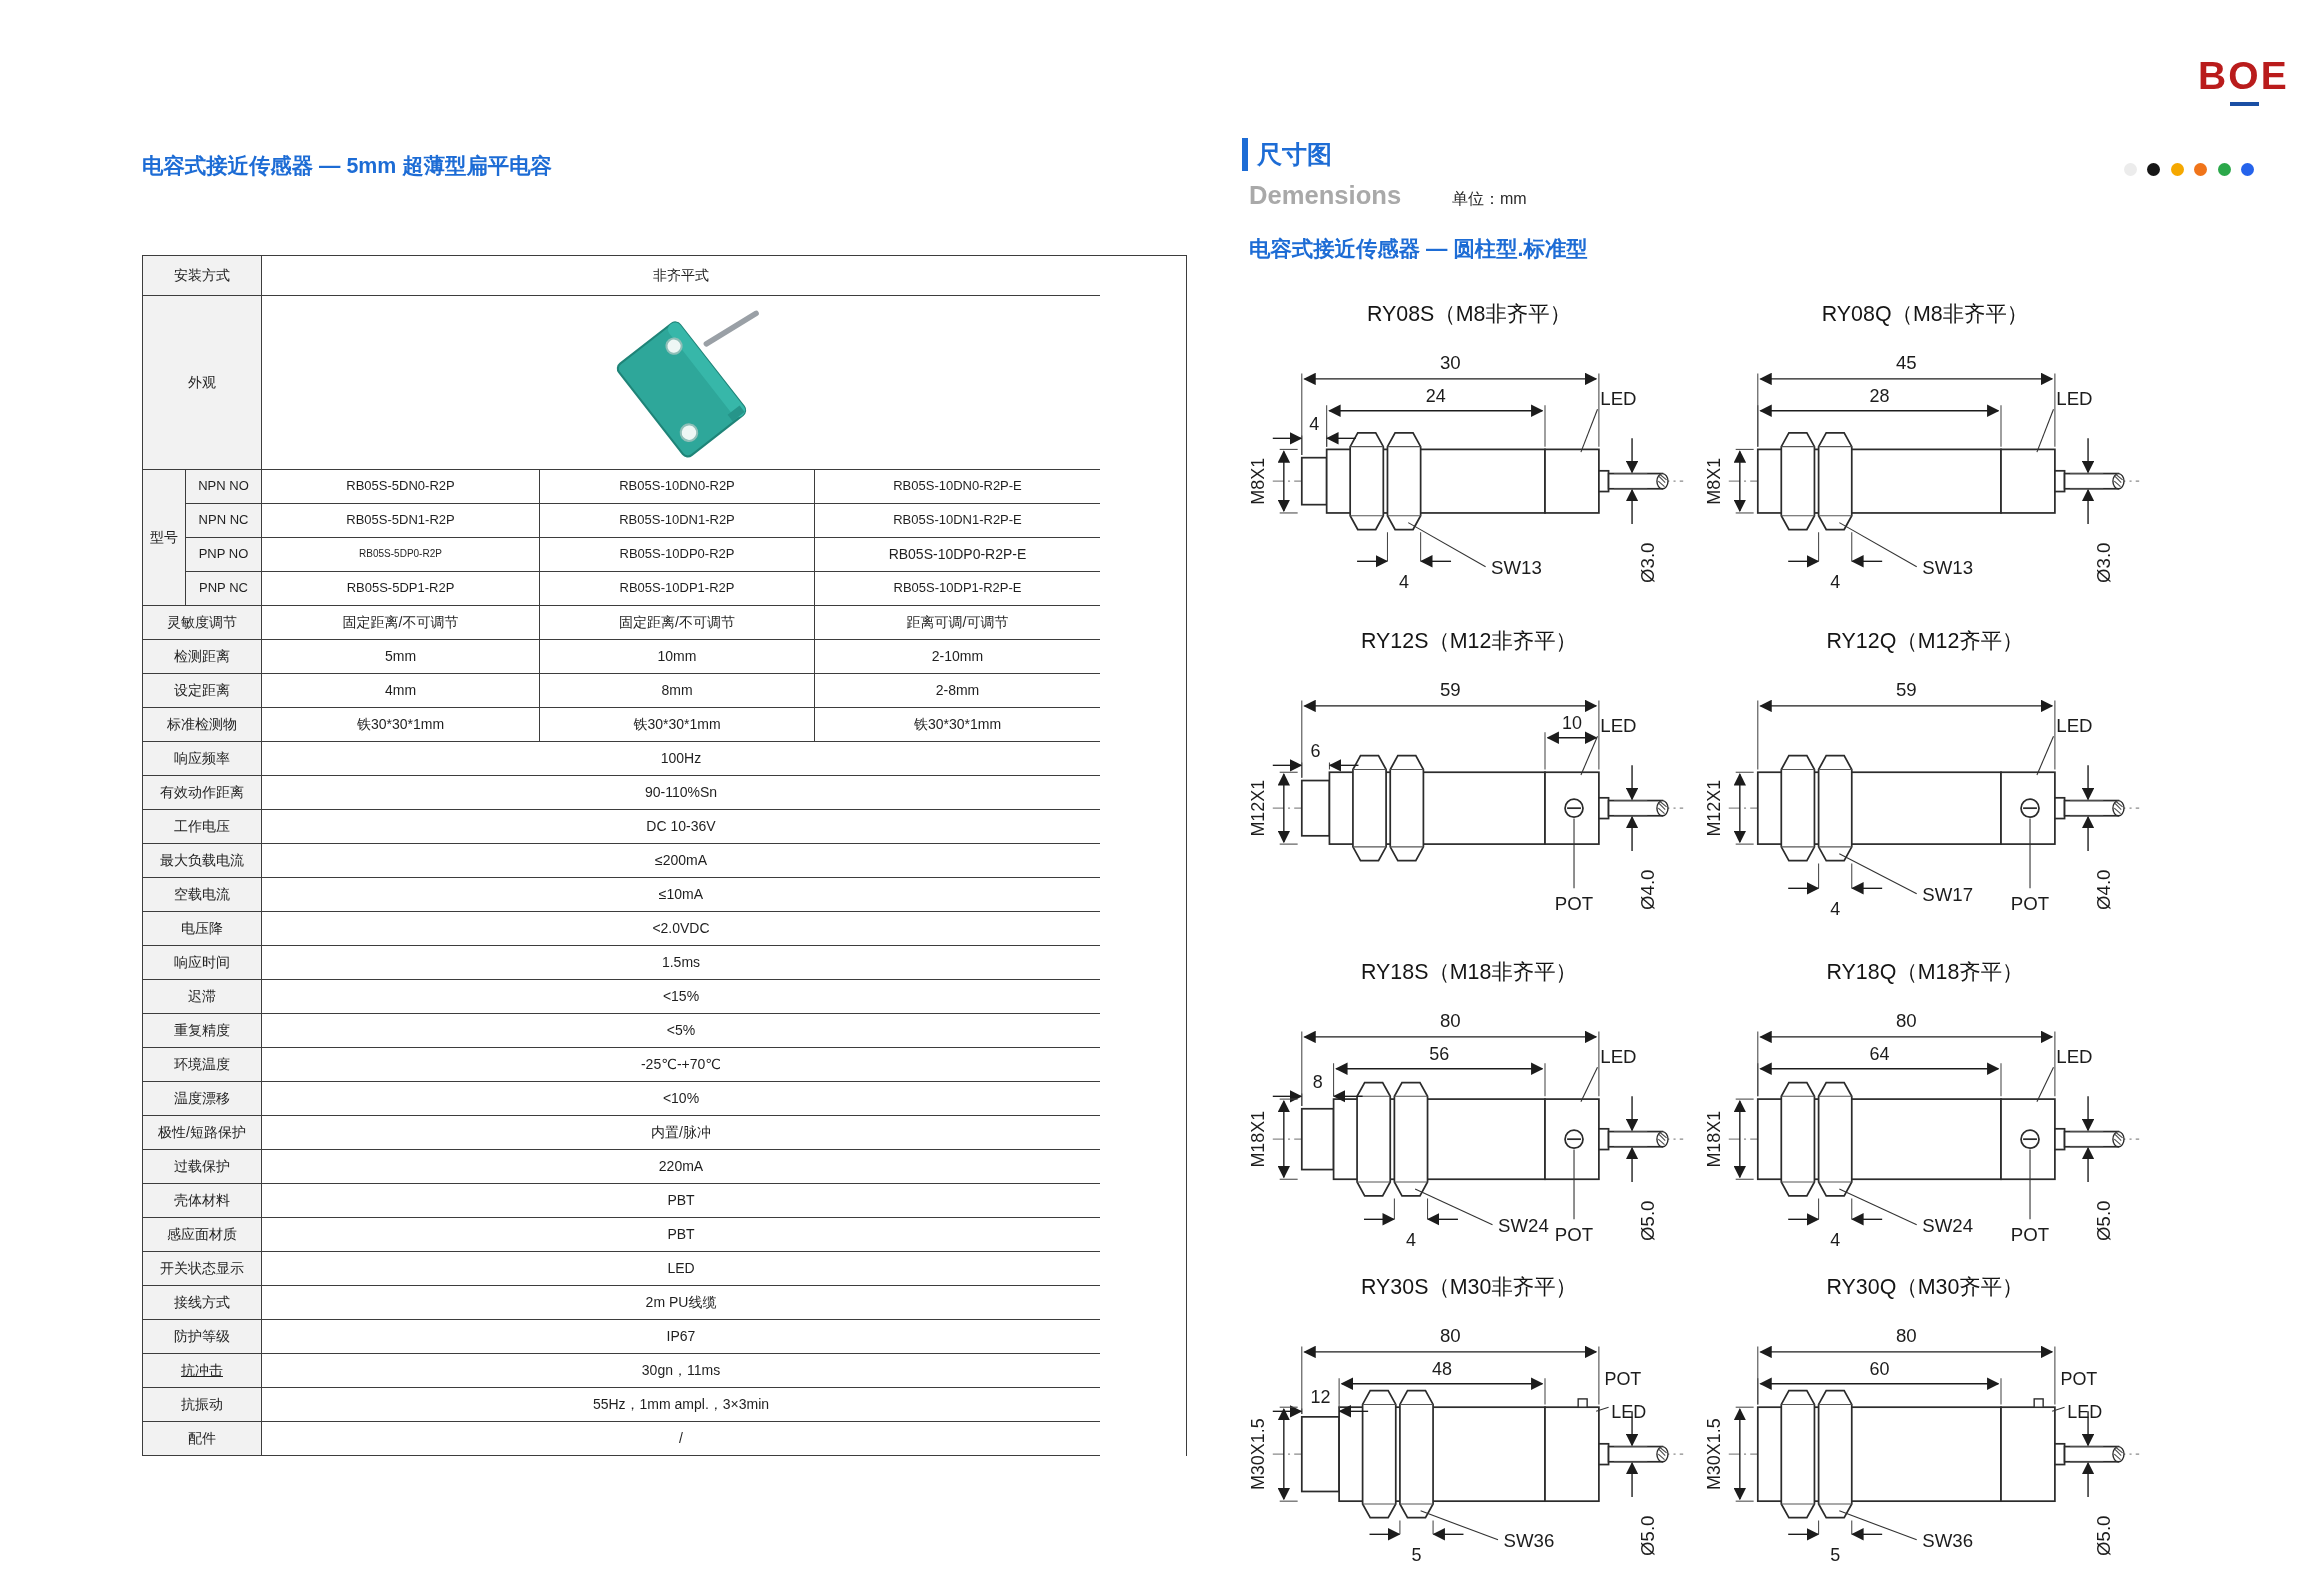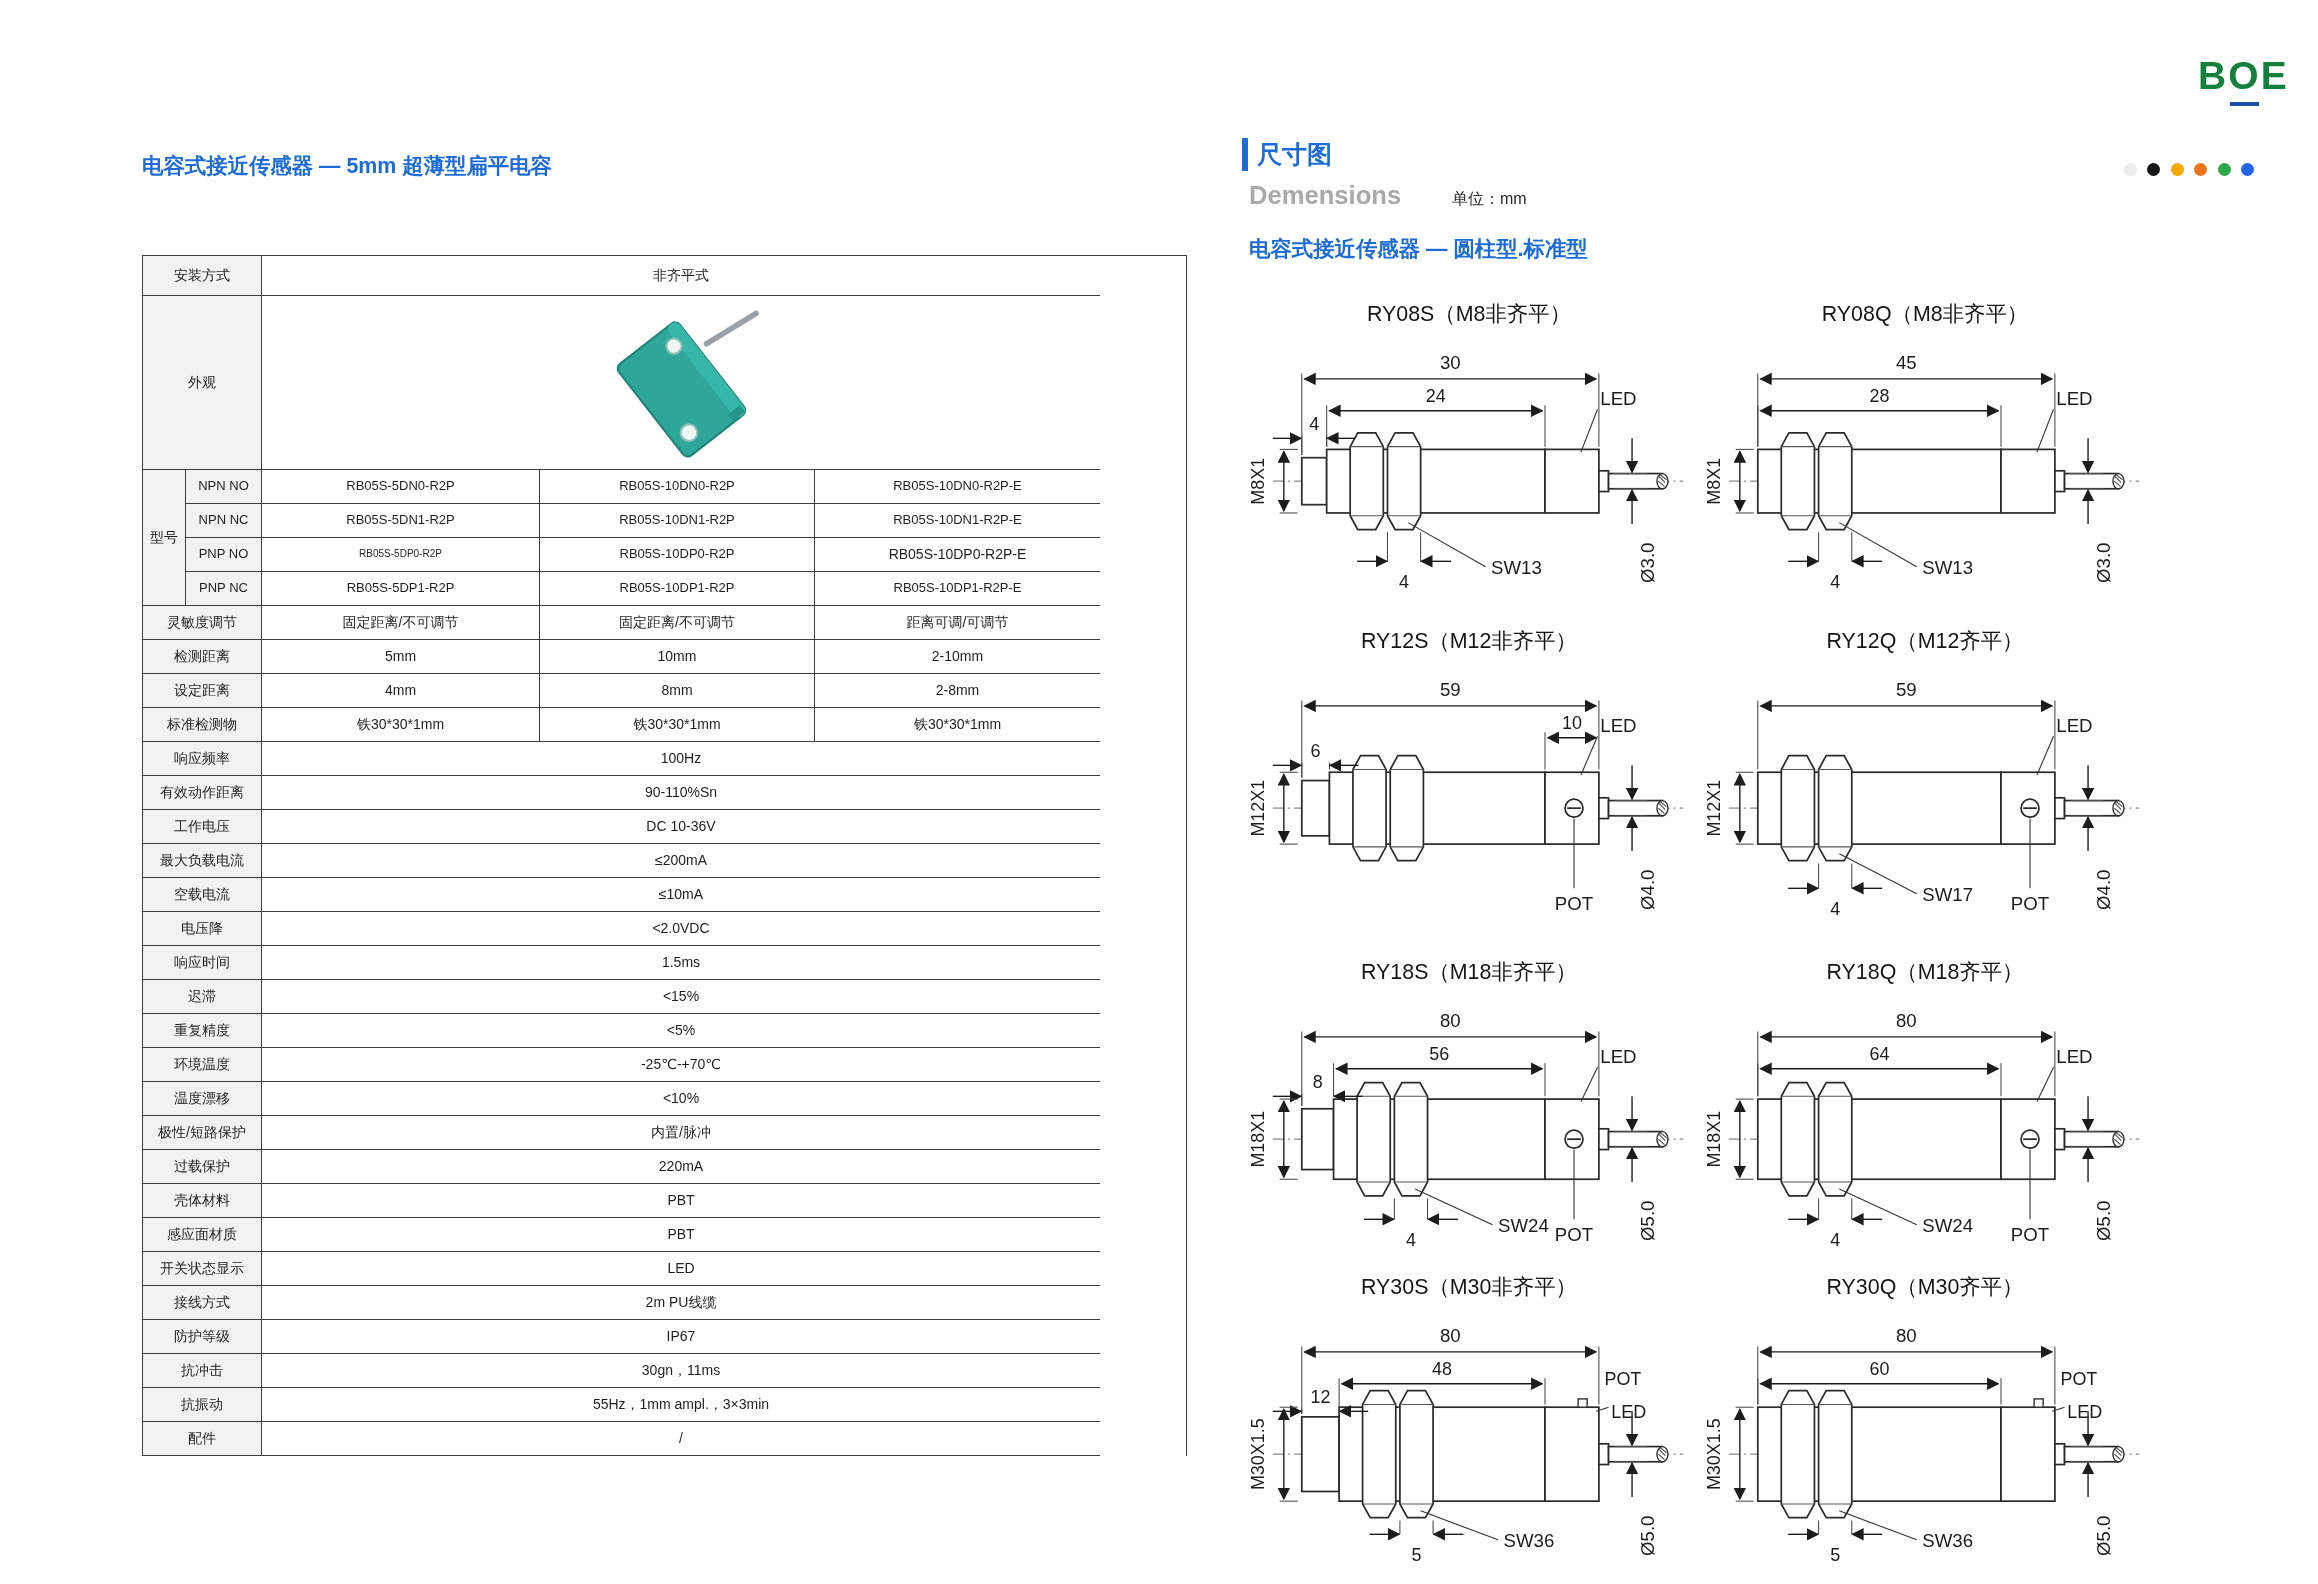--- a/index.html
+++ b/index.html
@@ -33,21 +33,21 @@
 
   .diag-card{position:absolute;width:456px;}
   .diag-title{width:456px;text-align:center;font-size:21.4px;color:#151515;font-weight:500;}
   .diag-svg{display:block;margin-top:1.4px;}
 </style>
 </head>
 <body>
 
 <div id="canvas">
 
-  <div id="logo" style="color: #15803d;">
+  <div id="logo" style="color: #b91c1c;">
     <span class="l">B</span><span class="l" id="logo-o"><span>O</span><span class="obar" style="background: rgb(26, 79, 164);"></span></span><span class="l">E</span>
   </div>
 
   <div id="left-title" style="color: rgb(29, 108, 213);">电容式接近传感器 — 5mm 超薄型扁平电容</div>
 
   <div id="spec-table" style="grid-template-rows: 40px 174px 34px 34px 34px 34px 34px 34px 34px 34px 34px 34px 34px 34px 34px 34px 34px 34px 34px 34px 34px 34px 34px 34px 34px 34px 34px 34px 34px 34px 34px;">
       <div class="cell lab" style="grid-area: 1 / 1 / auto / span 2;">安装方式</div>
       <div class="cell last" style="grid-area: 1 / 3 / auto / span 3;">非齐平式</div>
       <div class="cell lab" style="grid-area: 2 / 1 / auto / span 2;">外观</div>
       <div class="cell last" style="grid-area: 2 / 3 / auto / span 3;">
@@ -124,21 +124,21 @@
       <div class="cell lab" style="grid-area: 24 / 1 / auto / span 2;">壳体材料</div>
       <div class="cell last" style="grid-area: 24 / 3 / auto / span 3;">PBT</div>
       <div class="cell lab" style="grid-area: 25 / 1 / auto / span 2;">感应面材质</div>
       <div class="cell last" style="grid-area: 25 / 3 / auto / span 3;">PBT</div>
       <div class="cell lab" style="grid-area: 26 / 1 / auto / span 2;">开关状态显示</div>
       <div class="cell last" style="grid-area: 26 / 3 / auto / span 3;">LED</div>
       <div class="cell lab" style="grid-area: 27 / 1 / auto / span 2;">接线方式</div>
       <div class="cell last" style="grid-area: 27 / 3 / auto / span 3;">2m PU线缆</div>
       <div class="cell lab" style="grid-area: 28 / 1 / auto / span 2;">防护等级</div>
       <div class="cell last" style="grid-area: 28 / 3 / auto / span 3;">IP67</div>
-      <div class="cell lab" style="grid-area: 29 / 1 / auto / span 2;">抗冲击</div>
+      <div class="cell lab" style="grid-area: 29 / 1 / auto / span 2; text-decoration: underline;">抗冲击</div>
       <div class="cell last" style="grid-area: 29 / 3 / auto / span 3;">30gn，11ms</div>
       <div class="cell lab" style="grid-area: 30 / 1 / auto / span 2;">抗振动</div>
       <div class="cell last" style="grid-area: 30 / 3 / auto / span 3;">55Hz，1mm ampl.，3×3min</div>
       <div class="cell lab" style="grid-area: 31 / 1 / auto / span 2;">配件</div>
       <div class="cell last" style="grid-area: 31 / 3 / auto / span 3;">/</div>
     </div>
 
   <div id="dim-bar" style="background: rgb(29, 108, 213);"></div>
   <div id="dim-title" style="color: rgb(29, 108, 213);">尺寸图</div>
   <div id="dim-en">Demensions</div>

